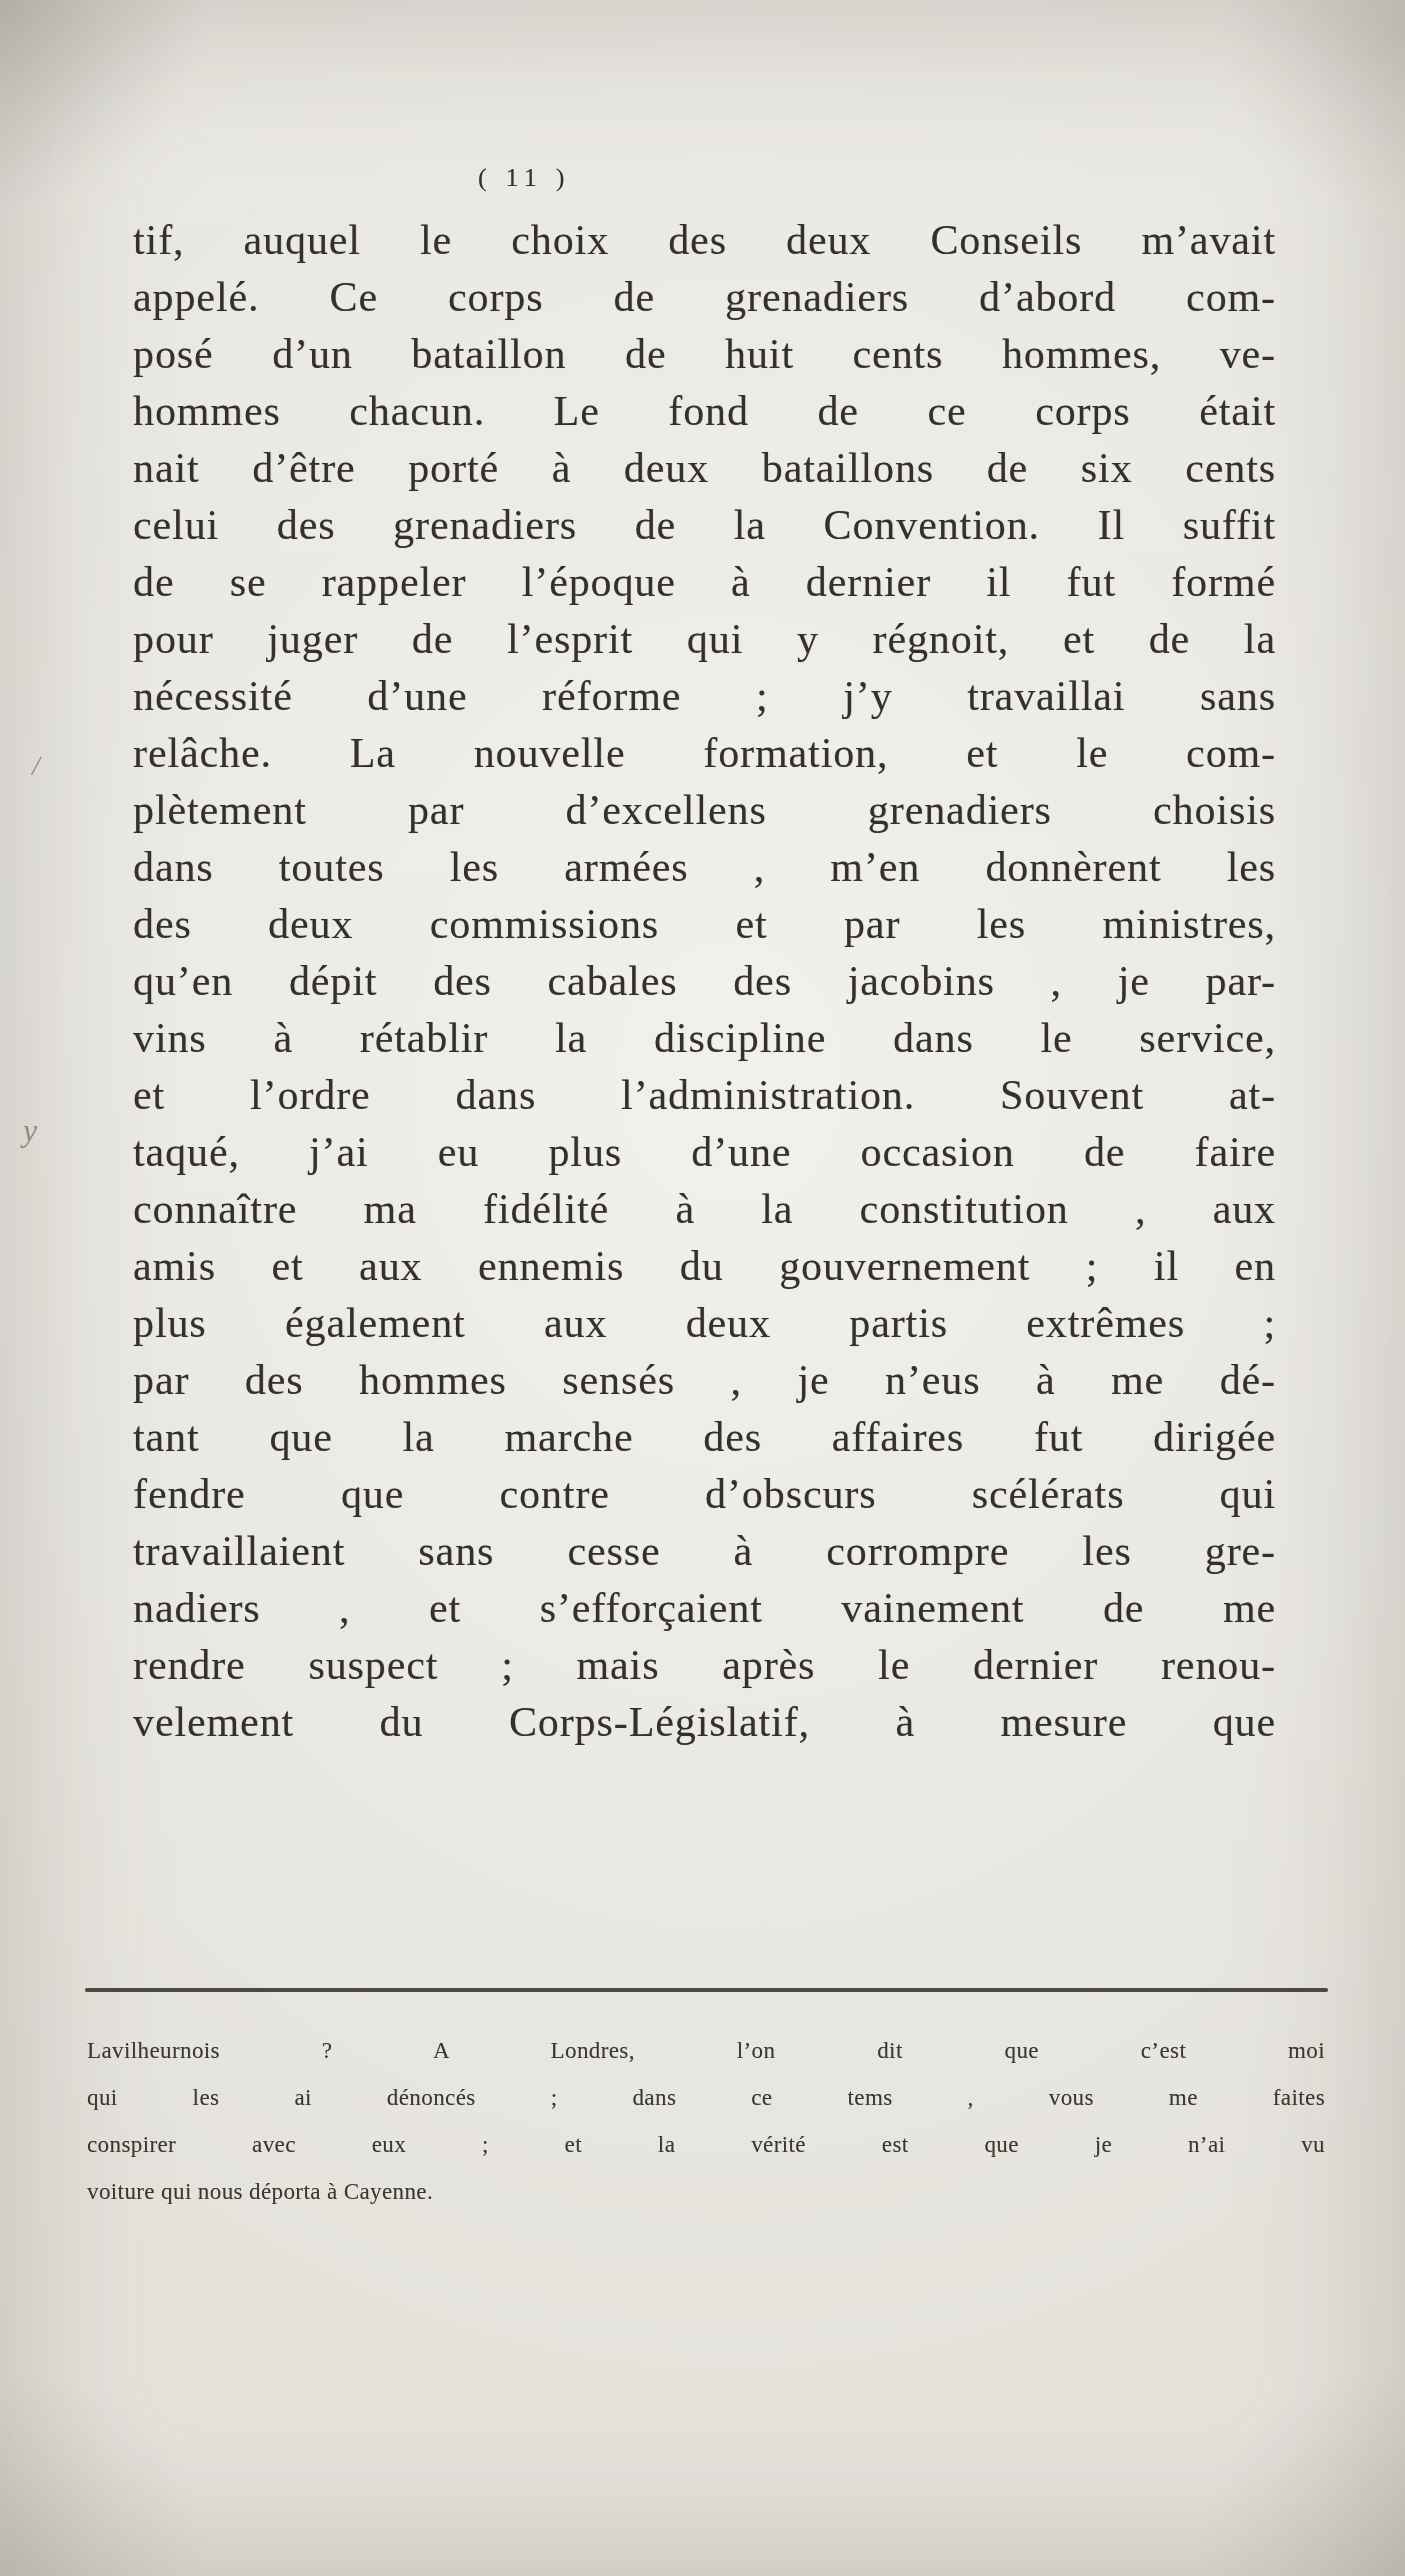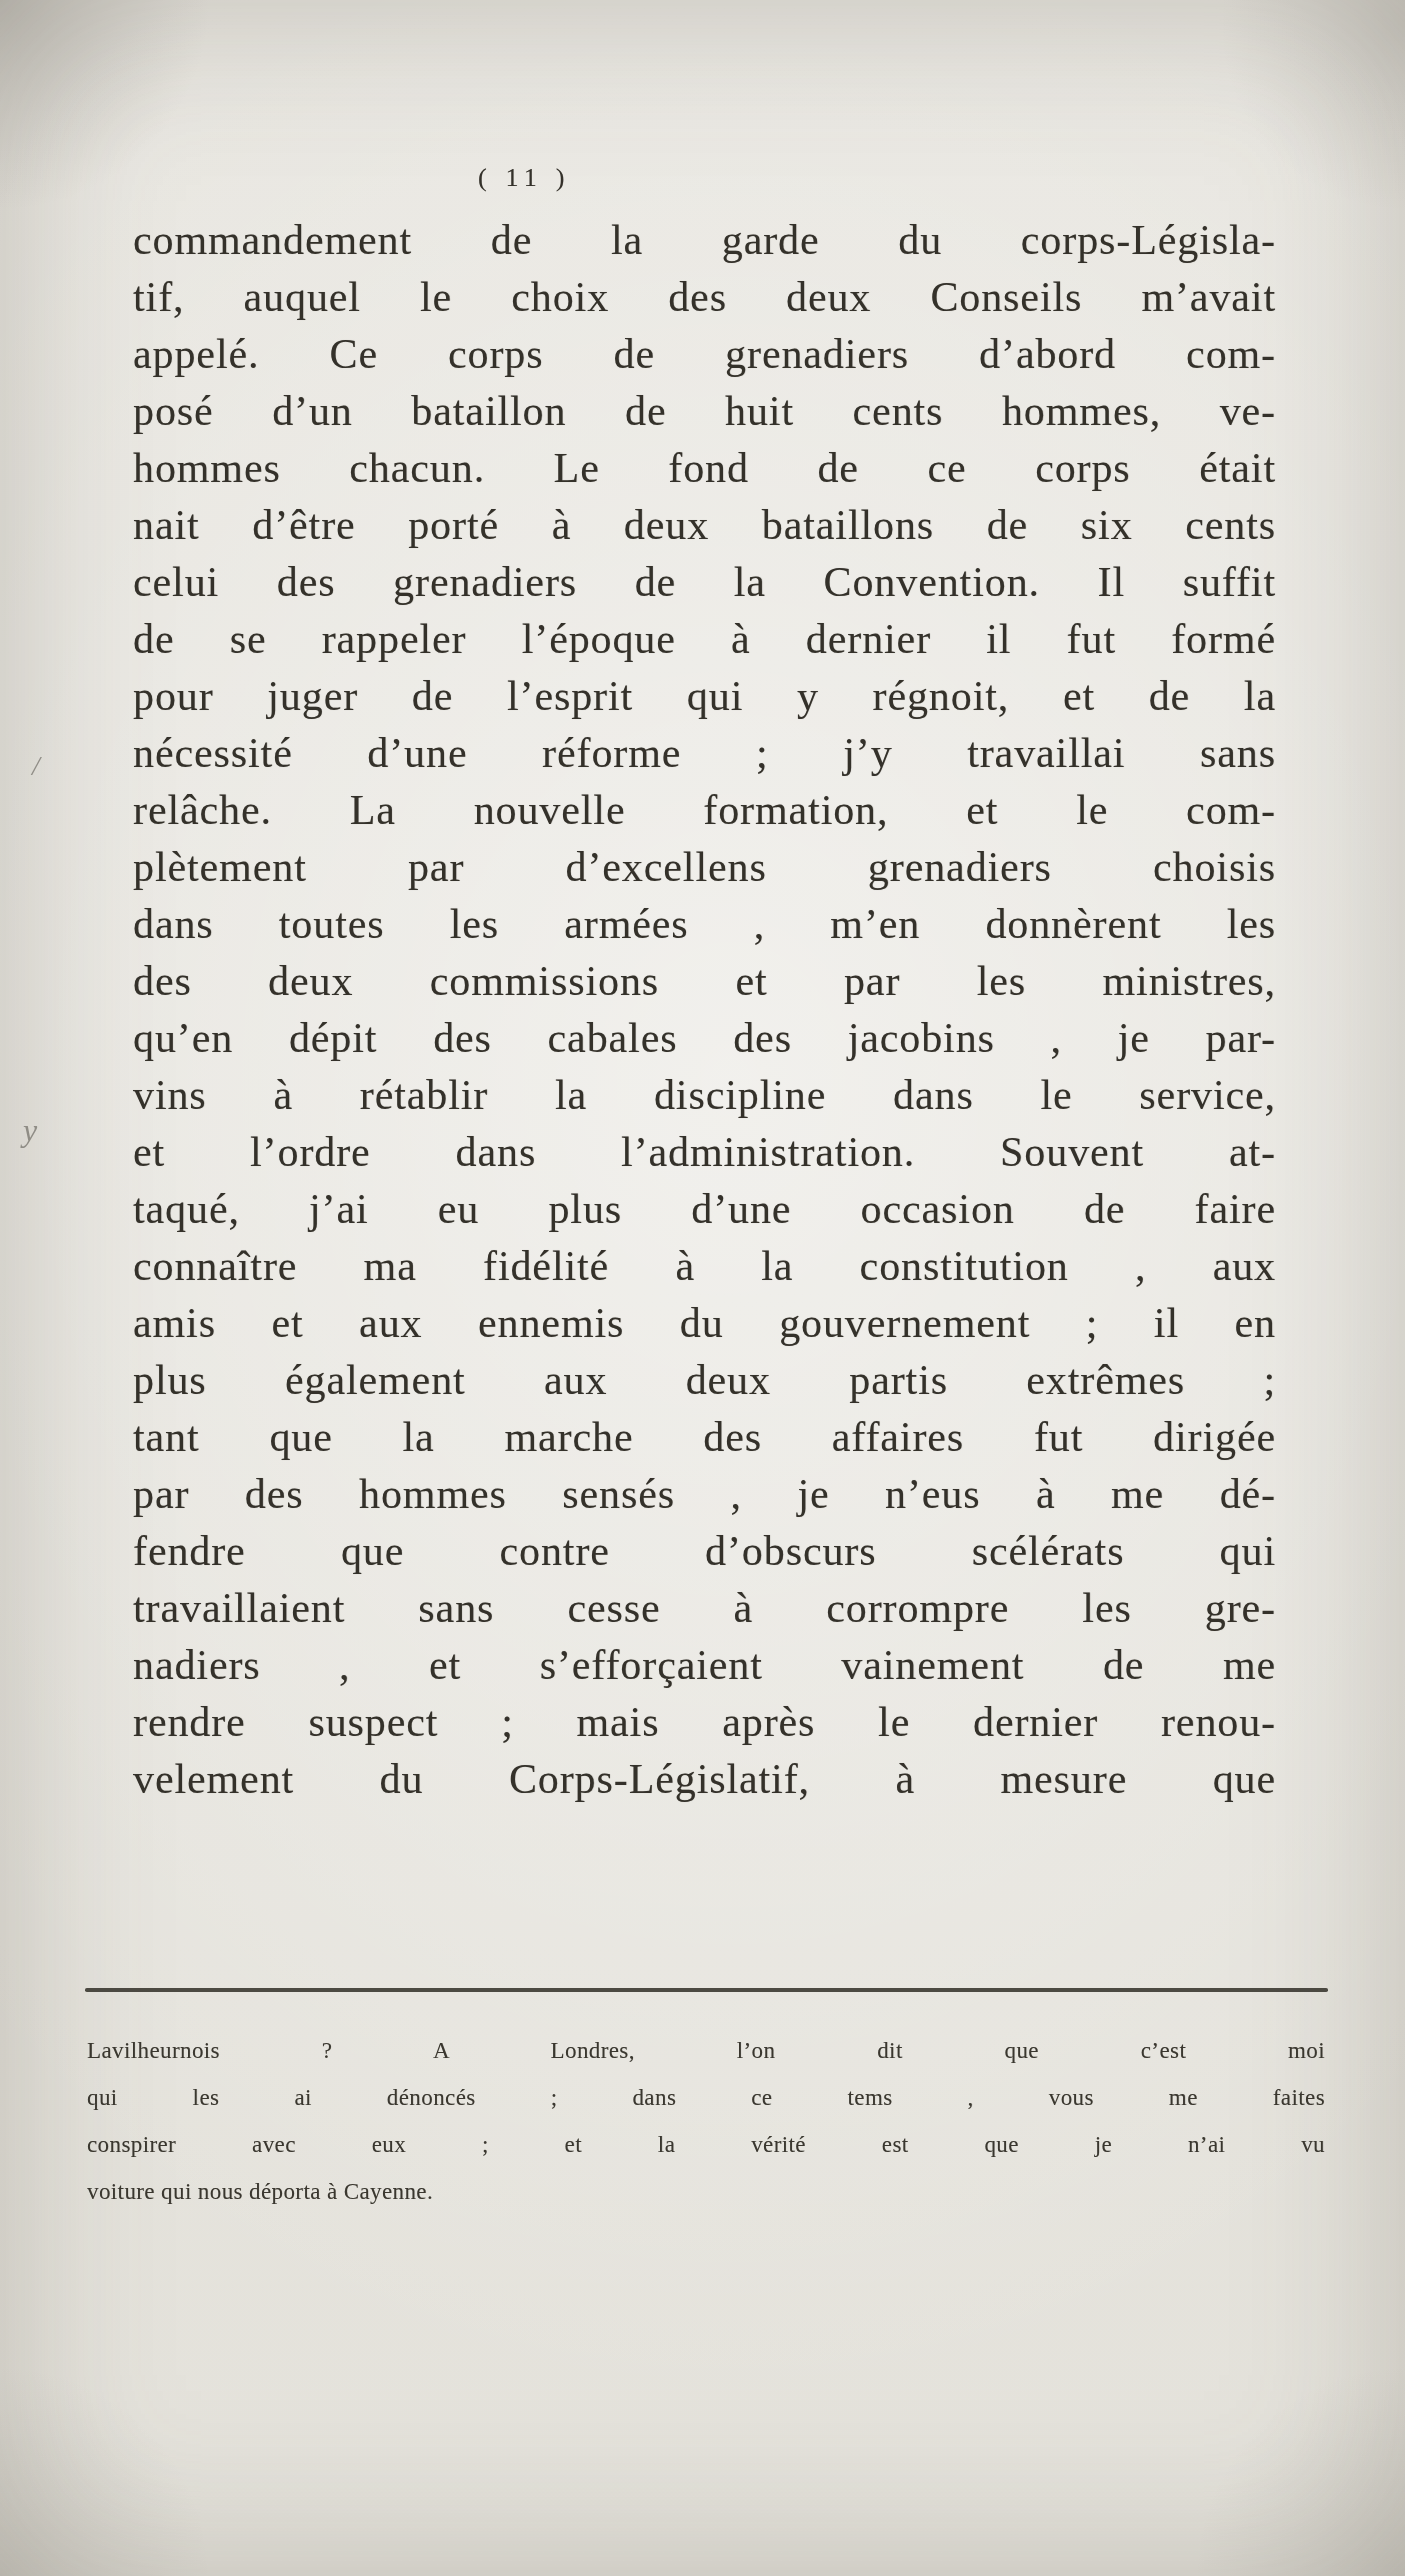--- a/index.html
+++ b/index.html
@@ -96,43 +96,42 @@
   }
 </style>
 </head>
 <body>
 
 <div class="page">
 
   <div class="page-number">( 11 )</div>
 
   <div class="body-text">
-      <div class="line">commandement de la garde du corps-Législa-</div>
       <div class="line">tif, auquel le choix des deux Conseils m’avait</div>
       <div class="line">appelé. Ce corps de grenadiers d’abord com-</div>
       <div class="line">posé d’un bataillon de huit cents hommes, ve-</div>
       <div class="line">hommes chacun. Le fond de ce corps était</div>
       <div class="line">nait d’être porté à deux bataillons de six cents</div>
       <div class="line">celui des grenadiers de la Convention. Il suffit</div>
       <div class="line">de se rappeler l’époque à dernier il fut formé</div>
       <div class="line">pour juger de l’esprit qui y régnoit, et de la</div>
       <div class="line">nécessité d’une réforme ; j’y travaillai sans</div>
       <div class="line">relâche. La nouvelle formation, et le com-</div>
       <div class="line">plètement par d’excellens grenadiers choisis</div>
       <div class="line">dans toutes les armées , m’en donnèrent les</div>
       <div class="line">des deux commissions et par les ministres,</div>
       <div class="line">qu’en dépit des cabales des jacobins , je par-</div>
       <div class="line">vins à rétablir la discipline dans le service,</div>
       <div class="line">et l’ordre dans l’administration. Souvent at-</div>
       <div class="line">taqué, j’ai eu plus d’une occasion de faire</div>
       <div class="line">connaître ma fidélité à la constitution , aux</div>
       <div class="line">amis et aux ennemis du gouvernement ; il en</div>
       <div class="line">plus également aux deux partis extrêmes ;</div>
+      <div class="line">par des hommes sensés , je n’eus à me dé-</div>
       <div class="line">tant que la marche des affaires fut dirigée</div>
-      <div class="line">par des hommes sensés , je n’eus à me dé-</div>
       <div class="line">fendre que contre d’obscurs scélérats qui</div>
       <div class="line">travaillaient sans cesse à corrompre les gre-</div>
       <div class="line">nadiers , et s’efforçaient vainement de me</div>
       <div class="line">rendre suspect ; mais après le dernier renou-</div>
       <div class="line">velement du Corps-Législatif, à mesure que</div>
     </div>
 
   <div class="artifact artifact-1">/</div>
 
   <div class="artifact artifact-2">y</div>

